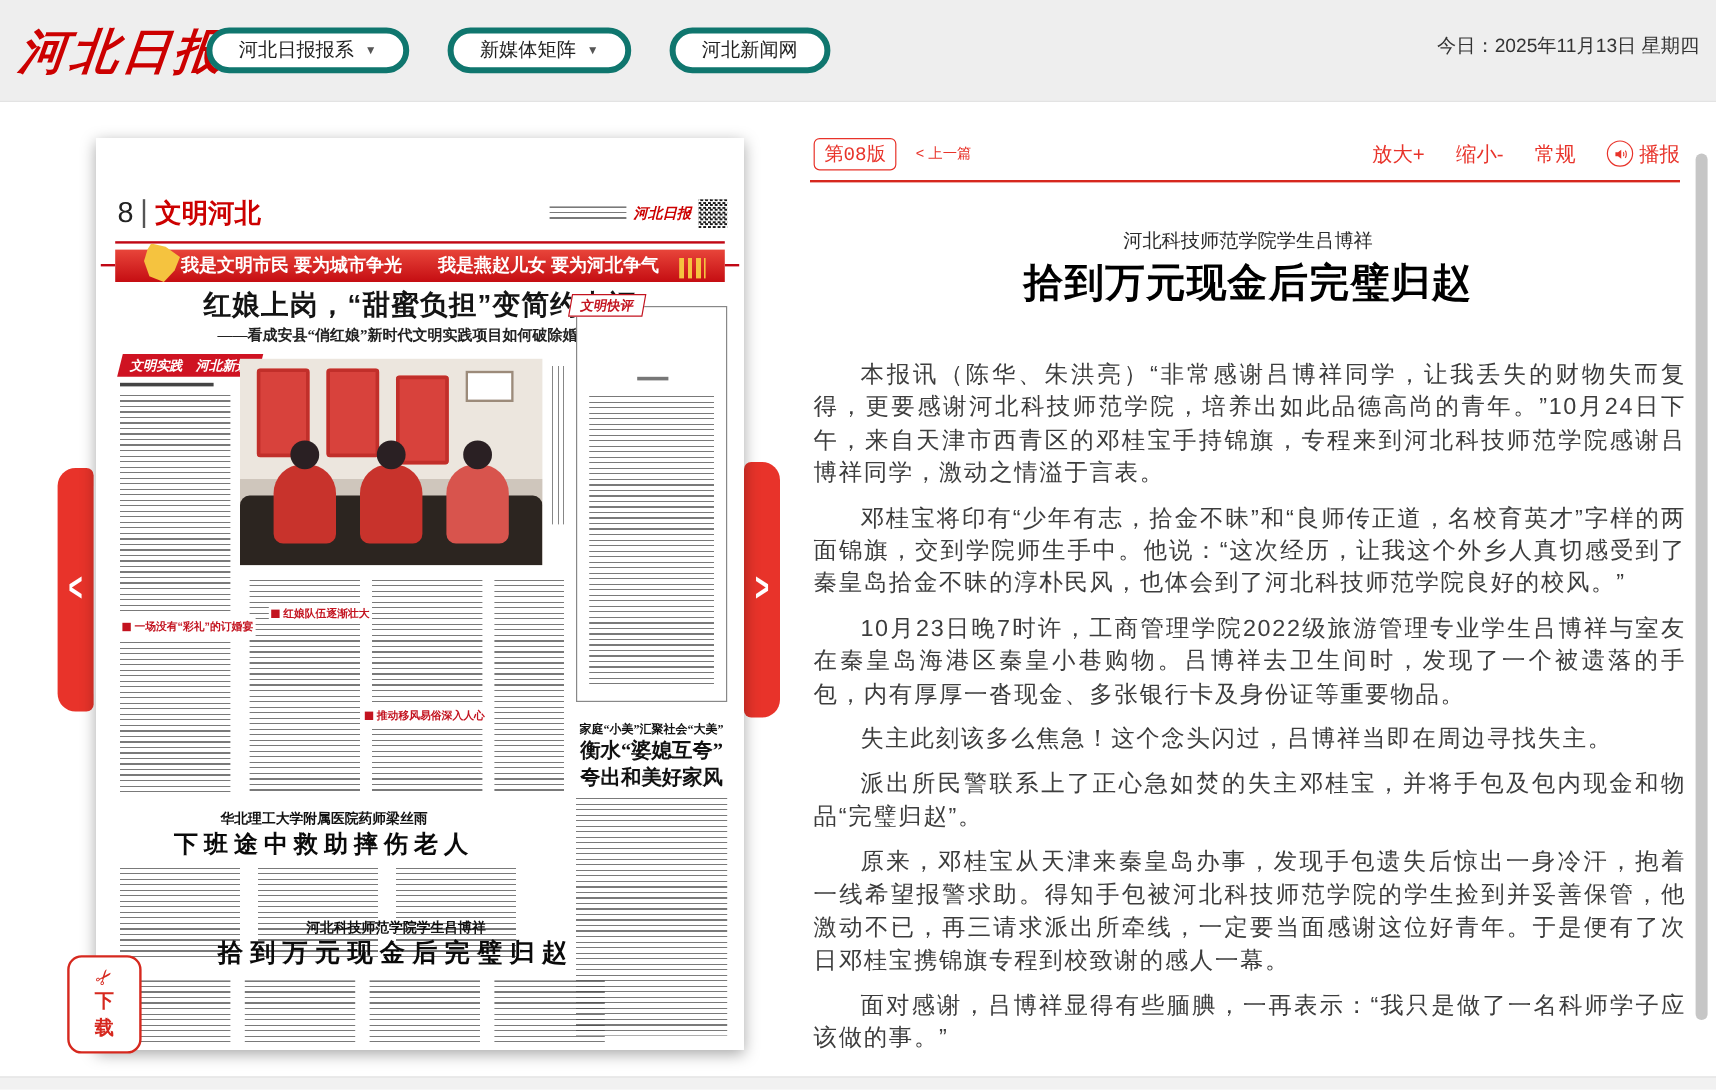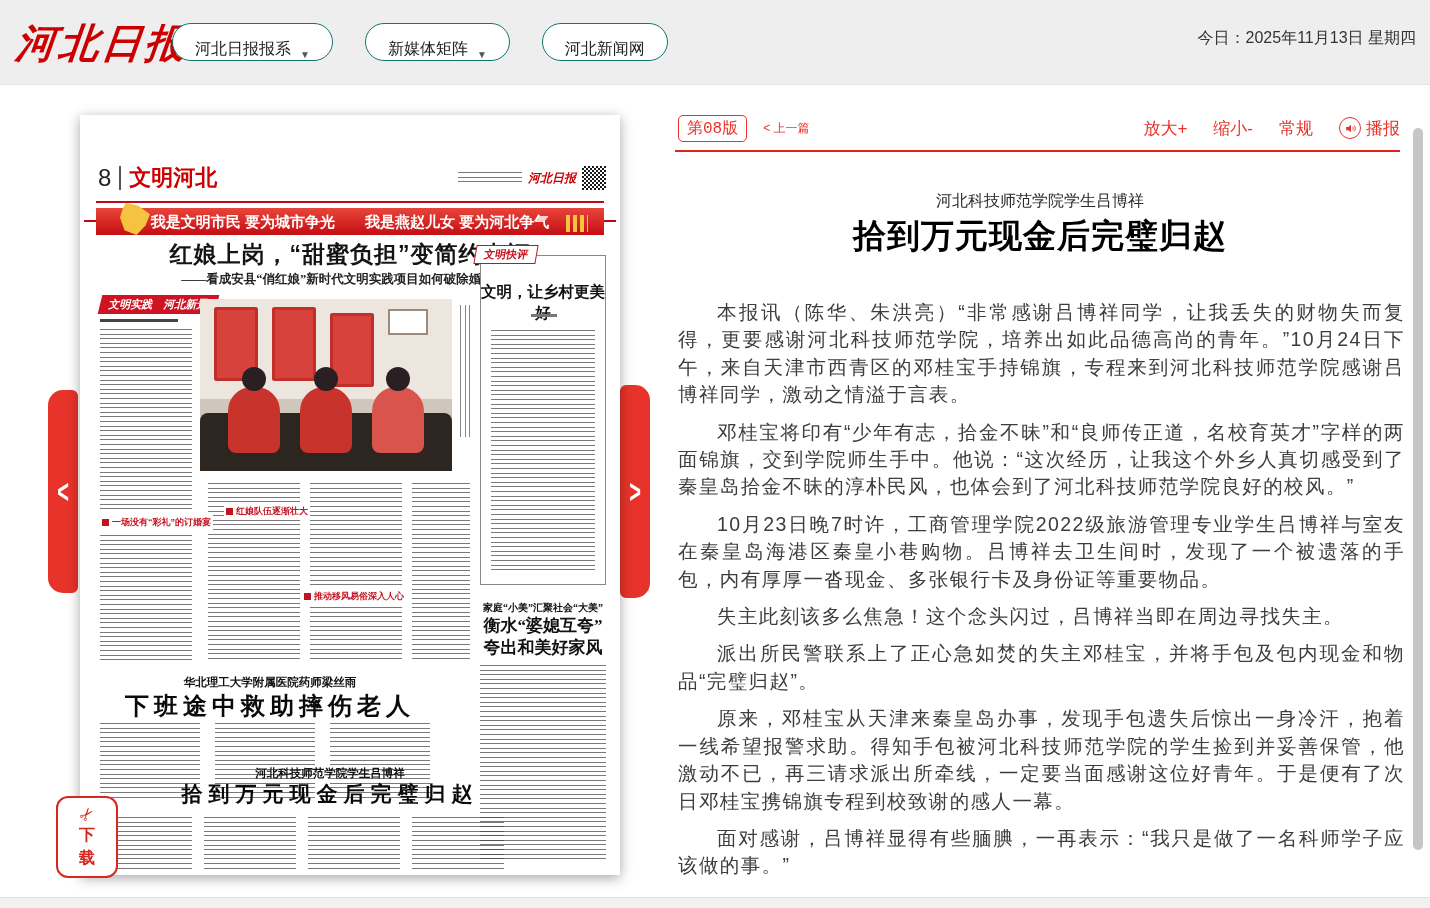--- a/index.html
+++ b/index.html
@@ -7,22 +7,22 @@
     font-family:"Liberation Sans","DejaVu Sans",sans-serif; }
   .abs { position:absolute; }
 
   
   #hdr { position:absolute; left:0; top:0; width:1430px; height:85px;
     background:#eeeeee; border-bottom:1px solid #e3e3e3; }
   #logo { position:absolute; left:16px; top:16px; font-family:"Liberation Serif","DejaVu Serif",serif;
     font-size:40px; font-weight:bold; font-style:italic; color:#cc0000;
     letter-spacing:3px; transform:skewX(-6deg); cursor:pointer; }
   #pills { position:absolute; left:172px; top:23px; display:flex; gap:32px; }
-  .pill { height:38px; display:flex; align-items:flex-end; gap:9px; padding:0 22px;
-    background:#fff; border:1px solid #0f766e; border-radius:19px; font-size:16px;
+  .pill { height:38px; display:flex; align-items:center; gap:9px; padding:0 22px;
+    background:#fff; border:5px solid #0f766e; border-radius:19px; font-size:16px;
     color:#222; cursor:pointer; white-space:nowrap; }
   .pill .caret { font-size:10px; color:#555; }
   #hdr-date { position:absolute; right:14px; top:28px; font-size:16px; color:#333; }
 
   
   .navbtn { position:absolute; width:30px; background:#e8332a; color:#fff; border:none;
     display:flex; align-items:center; justify-content:center; cursor:pointer; z-index:1; }
   #prevbtn { left:48px; top:390px; height:203px; border-radius:15px 6px 6px 15px; }
   #nextbtn { left:620px; top:385px; height:213px; border-radius:6px 15px 15px 6px; }
   .navbtn .chev { font-size:20px; font-weight:bold; transform:scaleY(1.7); }
@@ -99,21 +99,21 @@
     transform:skewX(-10deg); white-space:nowrap; }
   #ctitle { position:absolute; left:0; right:0; top:26px; text-align:center; font-size:15.5px; font-weight:bold; color:#111; }
   #cby { position:absolute; left:50px; top:58px; width:26px; height:3px; background:#777; }
   #cfill { position:absolute; left:10px; right:10px; top:74px; bottom:10px; }
 
   #s3k { left:396px; top:486px; width:134px; text-align:center; font-size:10px; font-weight:bold; color:#111; }
   #s3t { left:396px; top:500px; width:134px; text-align:center; font-size:17px; font-weight:bold; color:#111; line-height:1.3; }
   #s3f { left:400px; top:550px; width:126px; height:198px; }
 
   #s2k { left:40px; top:560px; width:300px; text-align:center; font-size:11.5px; font-weight:bold; color:#111; }
-  #s2t { left:40px; top:575px; width:300px; text-align:center; font-size:24px; font-weight:bold;
+  #s2t { left:40px; top:575px; width:300px; text-align:center; font-size:20px; font-weight:bold;
     color:#0a0a0a; letter-spacing:5px; }
   .s2f { top:608px; width:100px; height:76px; }
   #s2f1 { left:20px; } #s2f2 { left:135px; } #s2f3 { left:250px; }
 
   #s4k { left:120px; top:651px; width:260px; text-align:center; font-size:11.5px; font-weight:bold; color:#111; }
   #s4t { left:90px; top:665px; width:320px; text-align:center; font-size:21px; font-weight:bold;
     color:#0a0a0a; letter-spacing:6px; }
   .s4f { top:702px; width:92px; height:52px; }
   #s4f1 { left:20px; } #s4f2 { left:124px; } #s4f3 { left:228px; } #s4f4 { left:332px; }
 
@@ -225,21 +225,20 @@
     <span class="sq"></span>
     <span>红娘队伍逐渐壮大</span>
   </div>
   <div class="abs subhead" id="sh3">
     <span class="sq"></span>
     <span>推动移风易俗深入人心</span>
   </div>
 
   <div class="abs" id="cbox">
     <span id="tag2">文明快评</span>
-    <span id="ctitle">文明，让乡村更美好</span>
     <span id="cby"></span>
     <span id="cfill" class="fill"></span>
   </div>
 
   <div class="abs" id="s3k">家庭“小美”汇聚社会“大美”</div>
   <div class="abs" id="s3t">
     <div>衡水“婆媳互夸”</div>
     <div>夸出和美好家风</div>
   </div>
   <div class="abs fill" id="s3f"></div>

